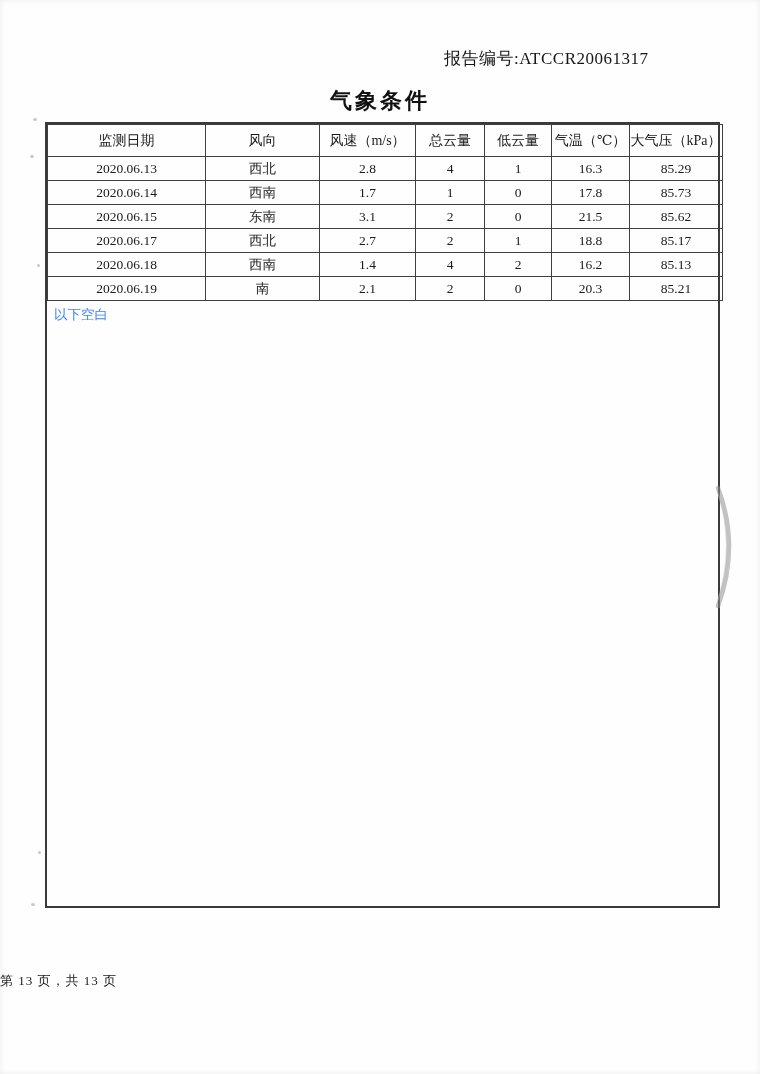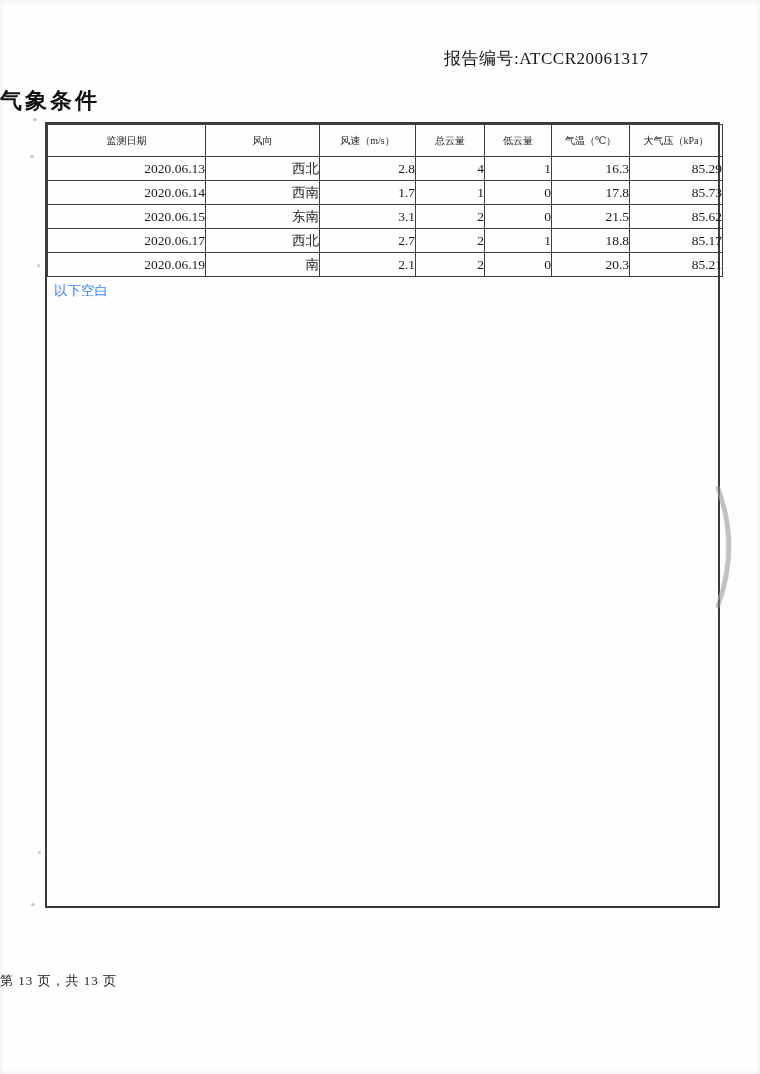--- a/index.html
+++ b/index.html
@@ -25,20 +25,21 @@
     font-size: 17px;
     letter-spacing: 0.5px;
     color: #161616;
     white-space: nowrap;
   }
   .doc-title {
     position: absolute;
     left: 0;
     top: 86px;
     width: 100%;
+    text-align: center;
     font-size: 22px;
     font-weight: bold;
     letter-spacing: 3px;
     color: #111;
   }
   .content-box {
     position: absolute;
     left: 45px;
     top: 122px;
     width: 675px;
@@ -57,26 +58,25 @@
     text-align: center;
     vertical-align: middle;
     padding: 0;
     font-weight: normal;
     color: #1a1a1a;
     overflow: hidden;
     white-space: nowrap;
   }
   table.weather th {
     height: 31px;
-    font-size: 10px;
+    font-size: 14px;
   }
   table.weather td {
     height: 23px;
     font-size: 13.5px;
-    text-align: right;
   }
   .blank-note {
     margin: 5px 0 0 7px;
     font-size: 13.5px;
     color: #3b82f6;
   }
   .footer-page {
     position: absolute;
     left: 0;
     top: 972px;
@@ -165,20 +165,29 @@
           <tr>
             <td>2020.06.17</td>
             <td>西北</td>
             <td>2.7</td>
             <td>2</td>
             <td>1</td>
             <td>18.8</td>
             <td>85.17</td>
           </tr>
           <tr>
+            <td>2020.06.18</td>
+            <td>西南</td>
+            <td>1.4</td>
+            <td>4</td>
+            <td>2</td>
+            <td>16.2</td>
+            <td>85.13</td>
+          </tr>
+          <tr>
             <td>2020.06.19</td>
             <td>南</td>
             <td>2.1</td>
             <td>2</td>
             <td>0</td>
             <td>20.3</td>
             <td>85.21</td>
           </tr>
         </tbody>
     </table>

